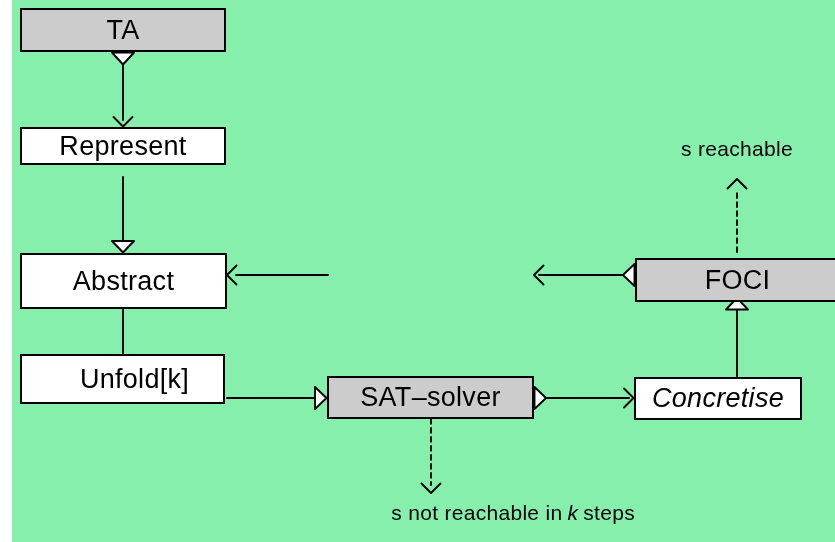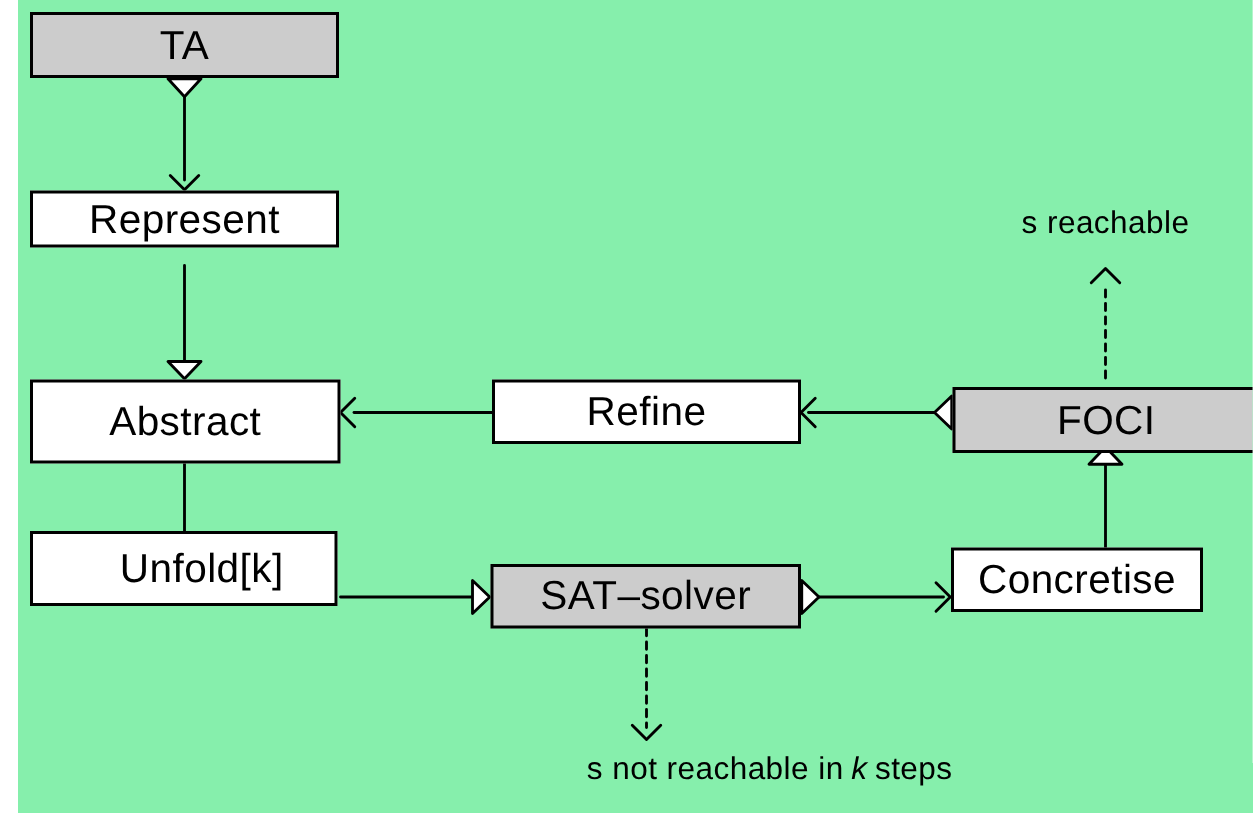--- a/index.html
+++ b/index.html
@@ -50,21 +50,21 @@
     margin: 0 0.24em;
   }
   
   .b-ta         { left: 8px;   top: 8px;   width: 206px; height: 44px; }
   .b-represent  { left: 8px;   top: 127px; width: 206px; height: 38px; }
   .b-abstract   { left: 8px;   top: 253px; width: 207px; height: 56px; }
   .b-unfold     { left: 8px;   top: 354px; width: 205px; height: 50px; padding-left: 24px; }
   .b-refine     { left: 316px; top: 253px; width: 206px; height: 43px; }
   .b-sat        { left: 315px; top: 376px; width: 207px; height: 43px; }
   .b-foci       { left: 623px; top: 258px; width: 205px; height: 44px; text-align: right; }
-  .b-concretise { left: 622px; top: 365px; width: 168px; height: 43px; }
+  .b-concretise { left: 622px; top: 377px; width: 168px; height: 43px; font-style: italic; }
   .l-reachable     { left: 625px; top: 137px; width: 200px; }
   .l-not-reachable { left: 223px; top: 501px; width: 400px; text-align: right; }
 </style>
 </head>
 <body>
 
 <div class="canvas">
 
   <svg class="arrows" viewBox="0 0 835 542" xmlns="http://www.w3.org/2000/svg">
     <g stroke="#000000" stroke-width="1.9" fill="none" stroke-linecap="round" stroke-linejoin="round">
@@ -113,23 +113,20 @@
   </div>
 
   <div class="box b-abstract">
     <span>Abstract</span>
   </div>
 
   <div class="box b-unfold">
     <span>Unfold[k]</span>
   </div>
 
-  <div class="box b-refine">
-    <span>Refine</span>
-  </div>
 
   <div class="box shaded b-sat">
     <span>SAT–solver</span>
   </div>
 
   <div class="box shaded b-foci">
     <span>FOCI</span>
   </div>
 
   <div class="box b-concretise">

